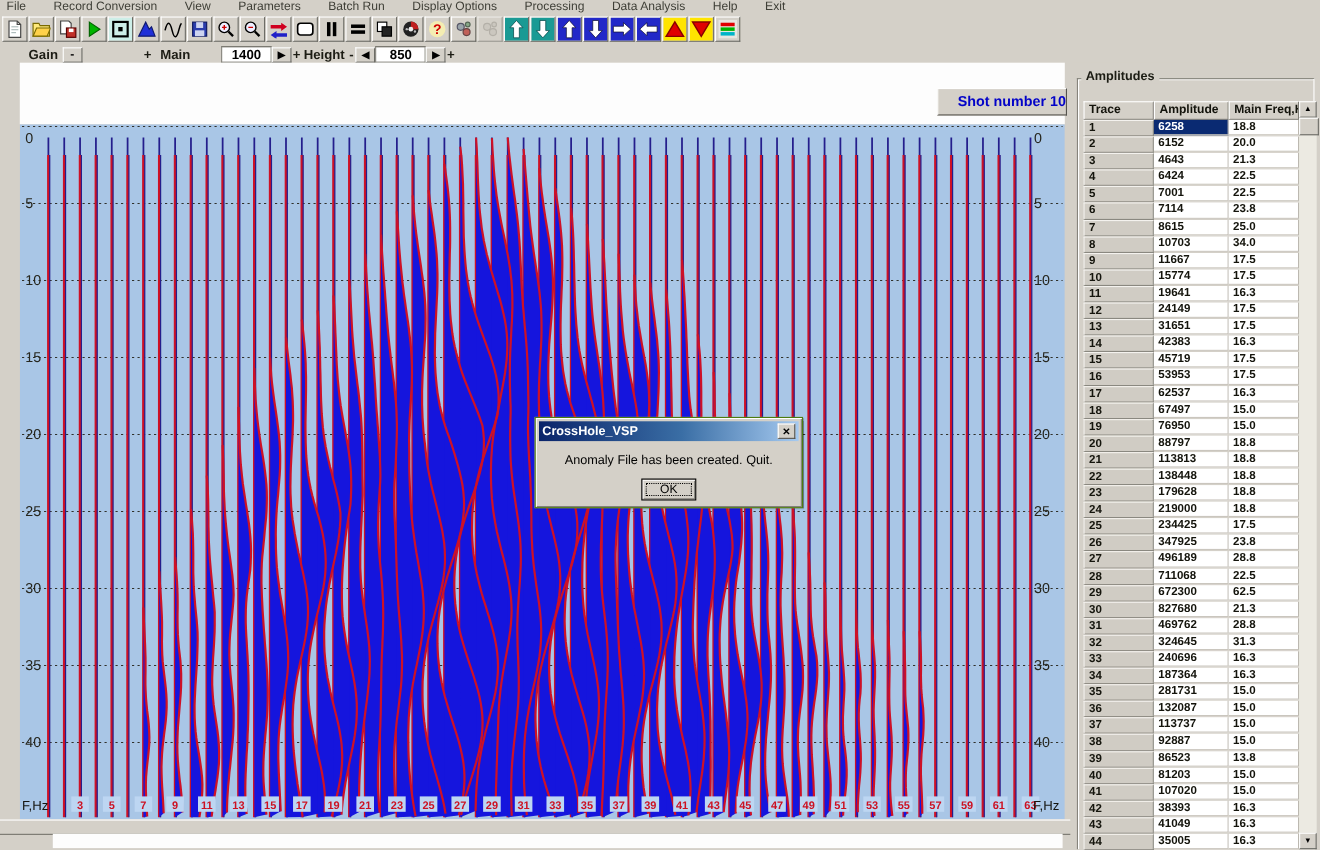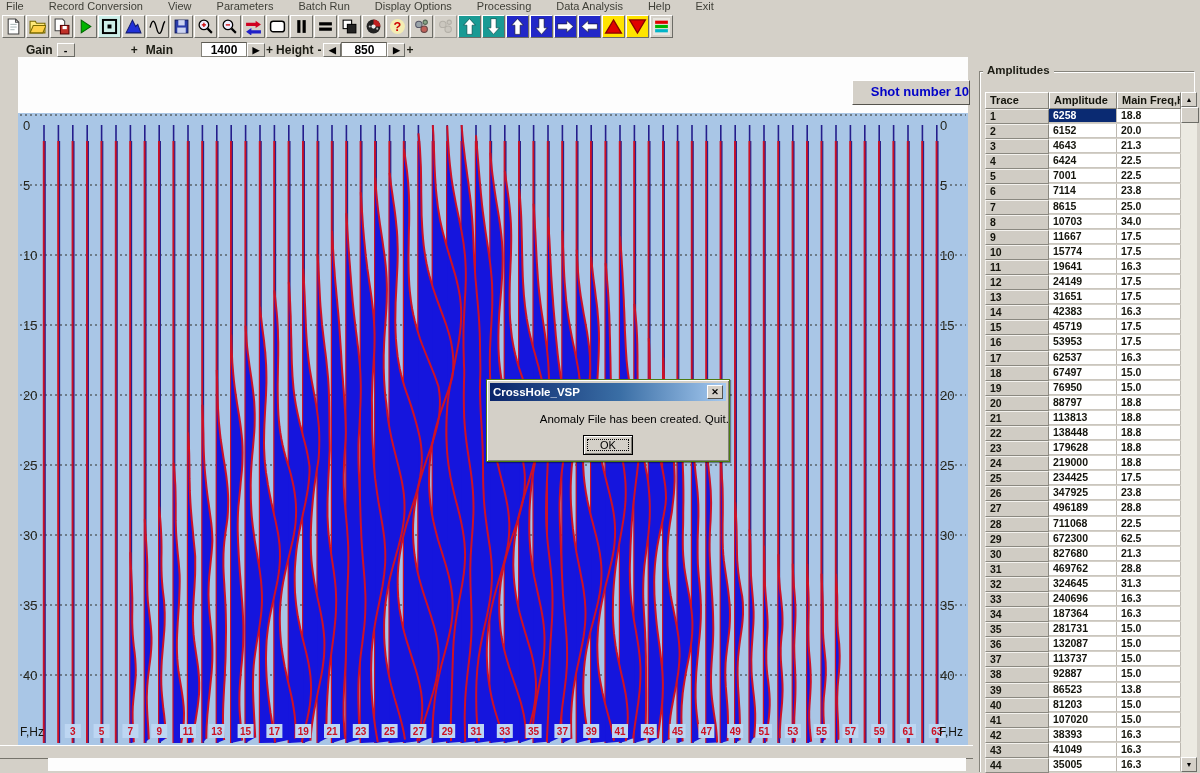--- a/index.html
+++ b/index.html
@@ -67,21 +67,21 @@
   .sb-thumb{position:absolute;left:0;top:15px;width:16px;height:14px;background:#d4d0c8;
     border-top:1px solid #fff;border-left:1px solid #fff;border-right:1px solid #6c6c66;border-bottom:1px solid #6c6c66;}
 
   
   .dialog{position:absolute;left:486px;top:343px;width:242px;height:81px;background:#d4d0c8;
     border:1px solid #4d7c0f;box-shadow:inset 1px 1px 0 #fff,inset -1px -1px 0 #82807a, 1px 1px 1px rgba(0,0,0,.4);margin-top:36px;}
   .dialog-title{height:18px;margin:3px 3px 0 3px;background:linear-gradient(90deg,#0a246a,#3a6ea5 55%,#a6caf0);
     color:#fff;font-weight:bold;font-size:11.5px;display:flex;align-items:center;justify-content:space-between;padding:0 3px;}
   .dialog-close{width:16px;height:14px;background:#d4d0c8;color:#000;font-size:9px;font-weight:bold;line-height:12px;text-align:center;padding:0;
     border-top:1px solid #fff;border-left:1px solid #fff;border-right:1px solid #55534d;border-bottom:1px solid #55534d;}
-  .dialog-msg{margin-top:12px;text-align:right;font-size:11.5px;color:#000;}
+  .dialog-msg{margin-top:12px;text-align:center;font-size:11.5px;color:#000;}
   .ok-btn{display:block;margin:10px auto 0 auto;width:50px;height:20px;background:#d4d0c8;font-size:11px;color:#000;
     border:1px solid #000;box-shadow:inset 1px 1px 0 #fff,inset -1px -1px 0 #82807a;position:relative;}
   .ok-btn::after{content:"";position:absolute;inset:3px;border:1px dotted #000;}
 </style>
 </head>
 <body>
 
 <div id="app">
 
   <div class="menubar" id="menubar">

